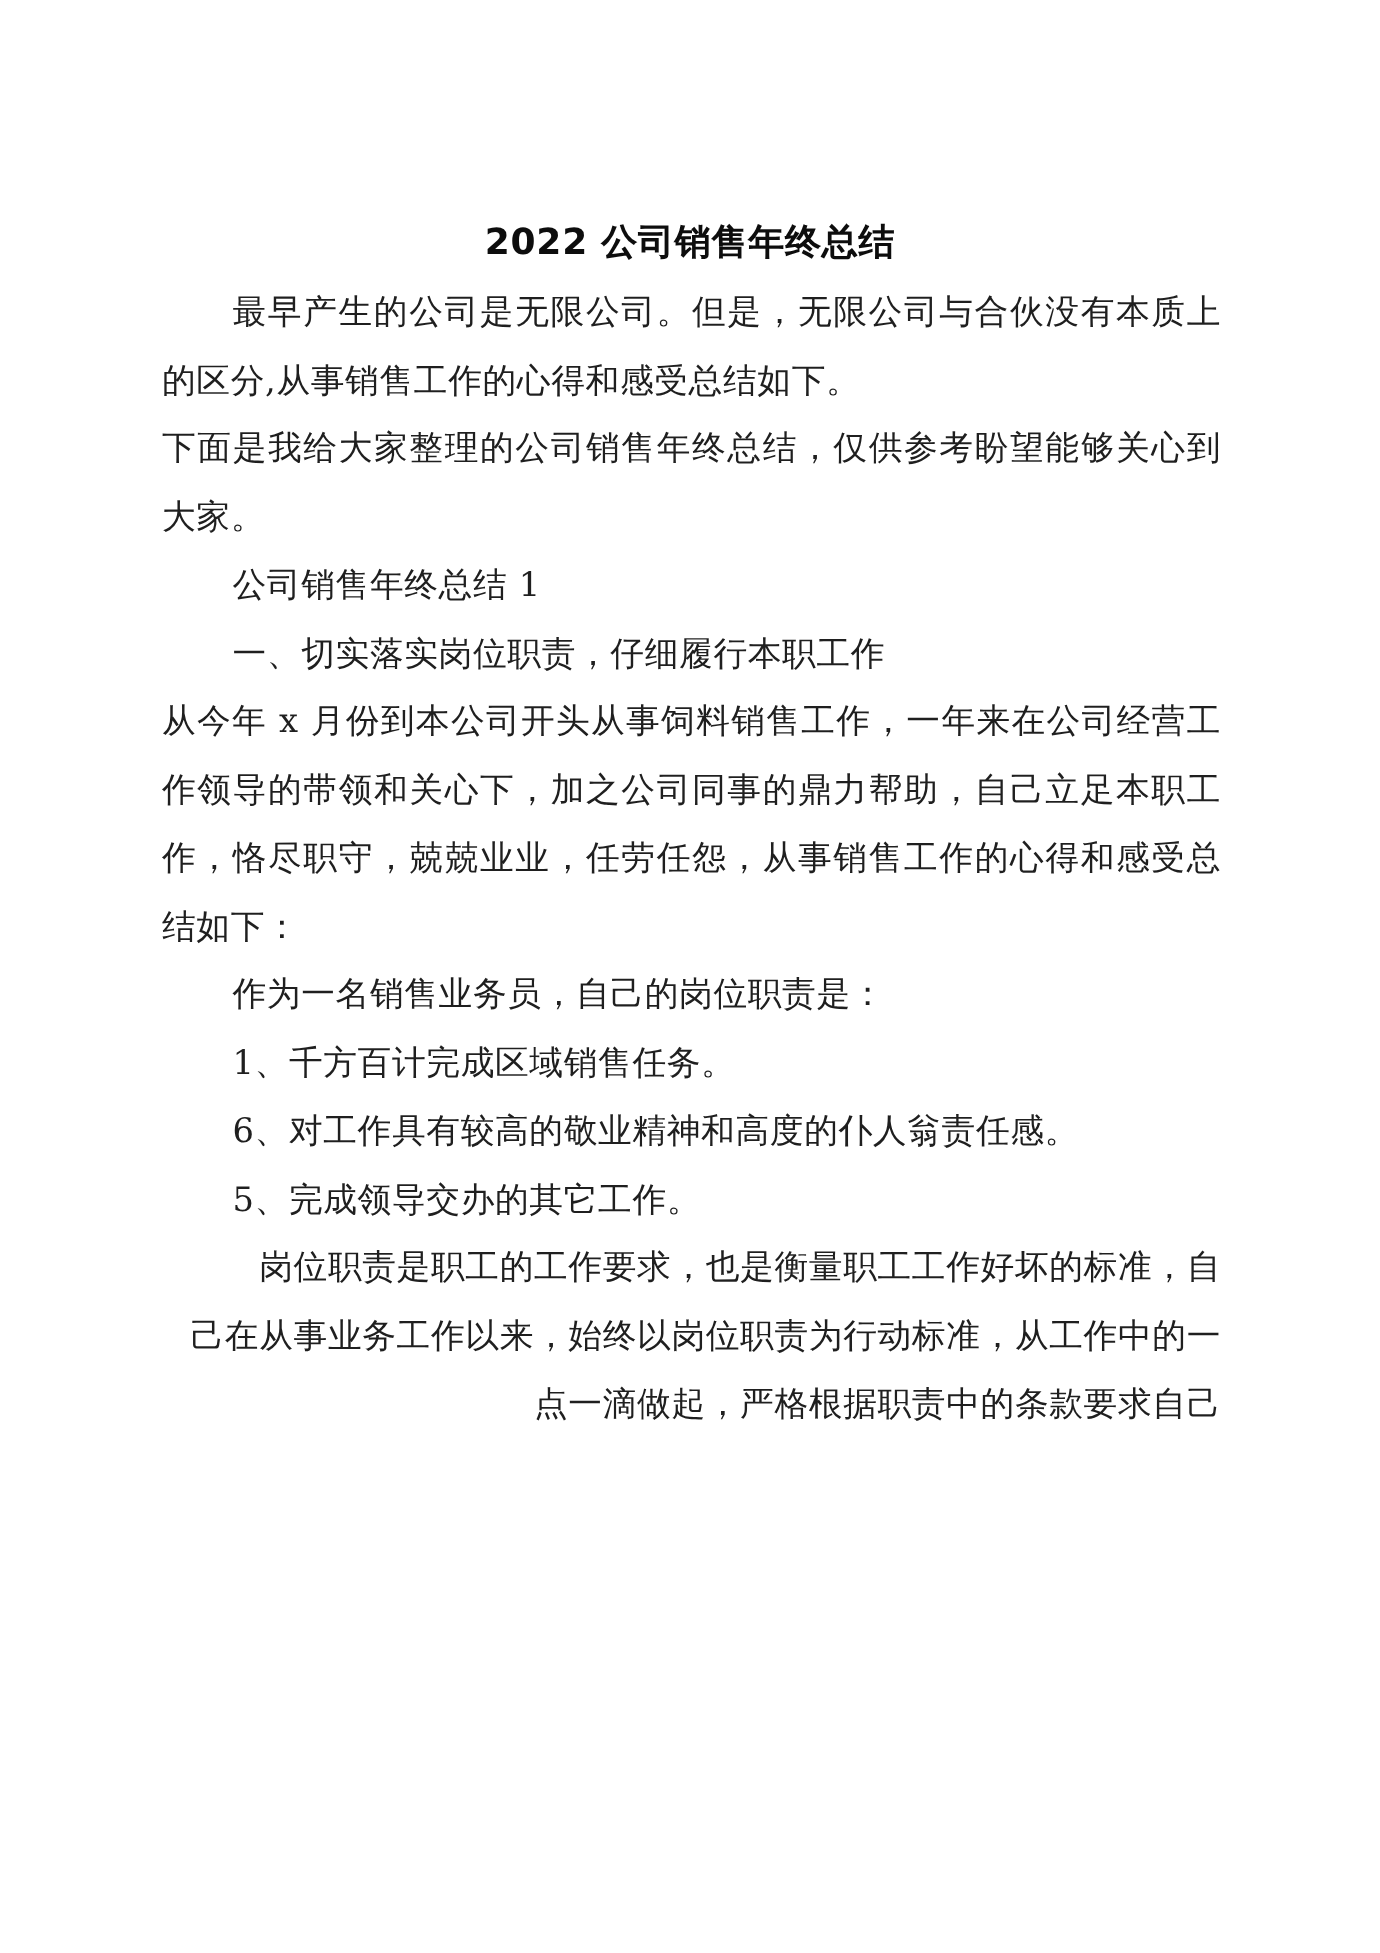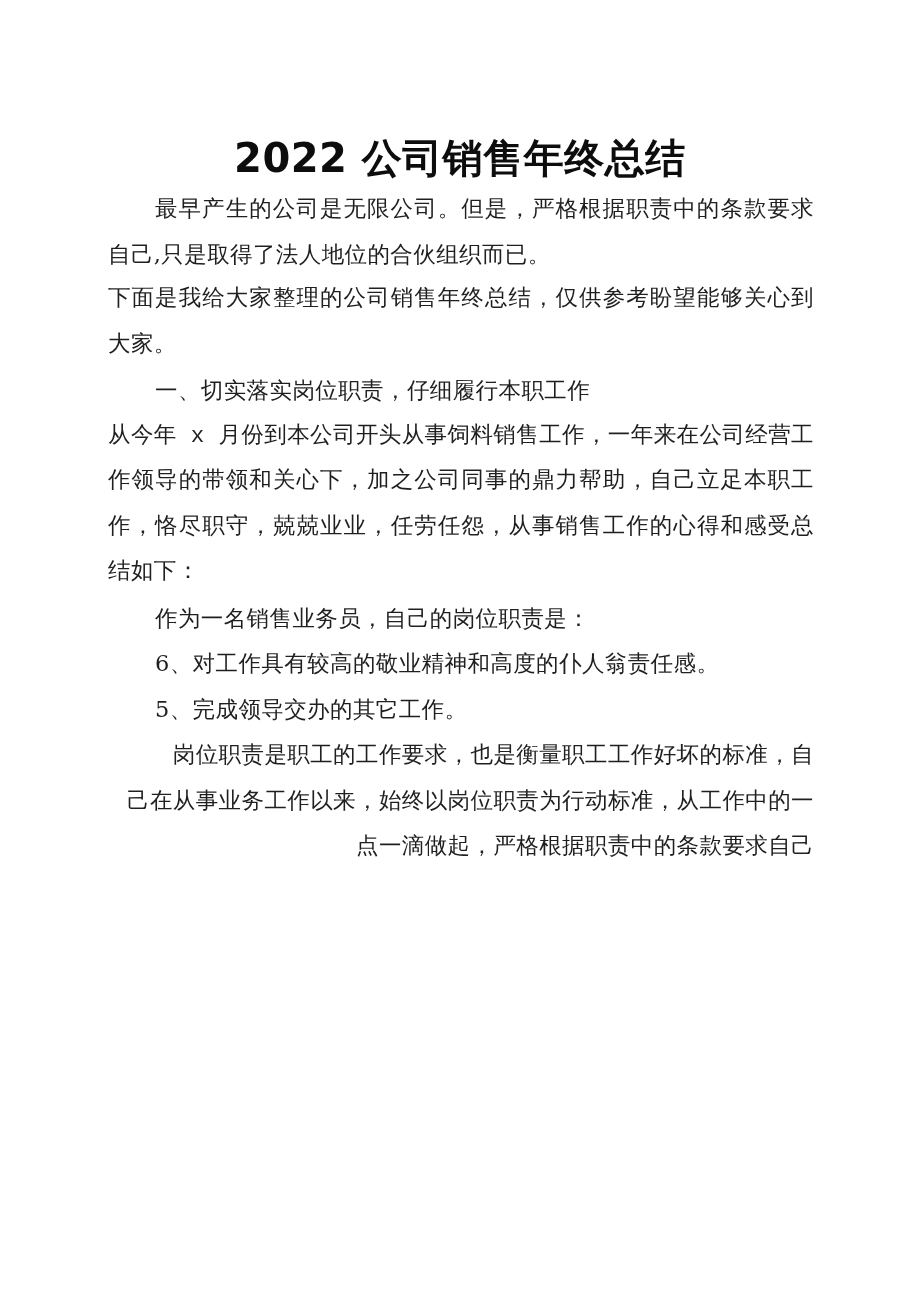--- a/index.html
+++ b/index.html
@@ -20,27 +20,27 @@
     position: relative;
     width: 920px;
     height: 1302px;
     background: #ffffff;
     box-sizing: border-box;
   }
 
   
   .doc-title {
     position: absolute;
-    top: 108px;
+    top: 122px;
     left: 0;
     width: 920px;
     text-align: center;
     font-family: "DejaVu Sans", "Liberation Sans", sans-serif;
     font-weight: 700;
-    font-size: 40px;
+    font-size: 24px;
     line-height: 46px;
     letter-spacing: 0.5px;
     color: #0d0d0d;
     white-space: pre;
   }
 
   
   .body-col {
     position: absolute;
     top: 186px;
@@ -59,48 +59,49 @@
     word-break: break-all;
     font-family: "DejaVu Serif", "Liberation Serif", serif;
   }
 
   .para.indent {
     text-indent: 47px;
   }
 
   .para.noindent {
     text-indent: 0;
-    font-family: Liberation Mono, monospace;
   }
 
   
   .para.tail {
     text-align: right;
   }
 </style>
 </head>
 <body>
 
 <div class="page">
 
   <h1 class="doc-title">2022 公司销售年终总结</h1>
 
   <div class="body-col">
 
-    <p class="para indent">最早产生的公司是无限公司。但是，严格根据职责中的条款要求自己,只是取得了法人地位的合伙组织而已。</p>
+    <p class="para indent">最早产生的公司是无限公司。但是，无限公司与合伙没有本质上的区分,从事销售工作的心得和感受总结如下。</p>
 
     <p class="para noindent">下面是我给大家整理的公司销售年终总结，仅供参考盼望能够关心到大家。</p>
 
+    <p class="para indent">公司销售年终总结 1</p>
 
     <p class="para indent">一、切实落实岗位职责，仔细履行本职工作</p>
 
     <p class="para noindent">从今年 x 月份到本公司开头从事饲料销售工作，一年来在公司经营工作领导的带领和关心下，加之公司同事的鼎力帮助，自己立足本职工作，恪尽职守，兢兢业业，任劳任怨，从事销售工作的心得和感受总结如下：</p>
 
     <p class="para indent">作为一名销售业务员，自己的岗位职责是：</p>
 
+    <p class="para indent">1、千方百计完成区域销售任务。</p>
 
 
 
 
     <p class="para indent">6、对工作具有较高的敬业精神和高度的仆人翁责任感。</p>
 
     <p class="para indent">5、完成领导交办的其它工作。</p>
 
     <p class="para indent tail">岗位职责是职工的工作要求，也是衡量职工工作好坏的标准，自己在从事业务工作以来，始终以岗位职责为行动标准，从工作中的一点一滴做起，严格根据职责中的条款要求自己</p>
 

